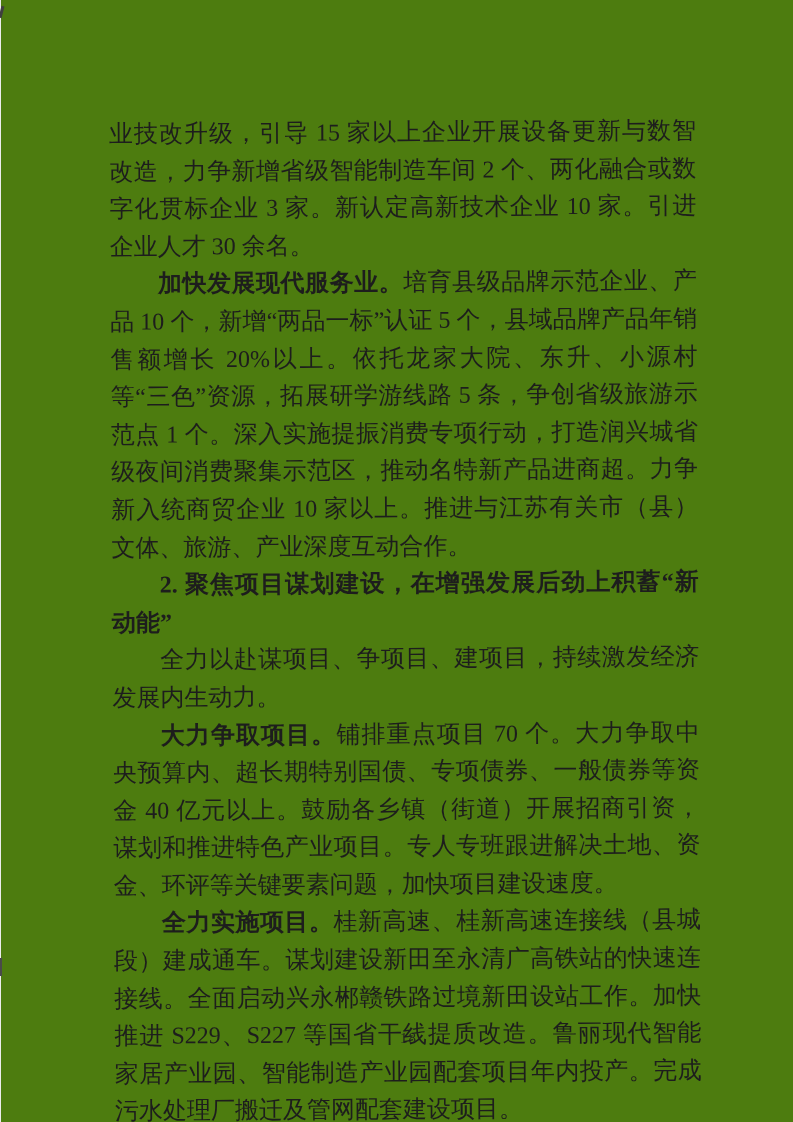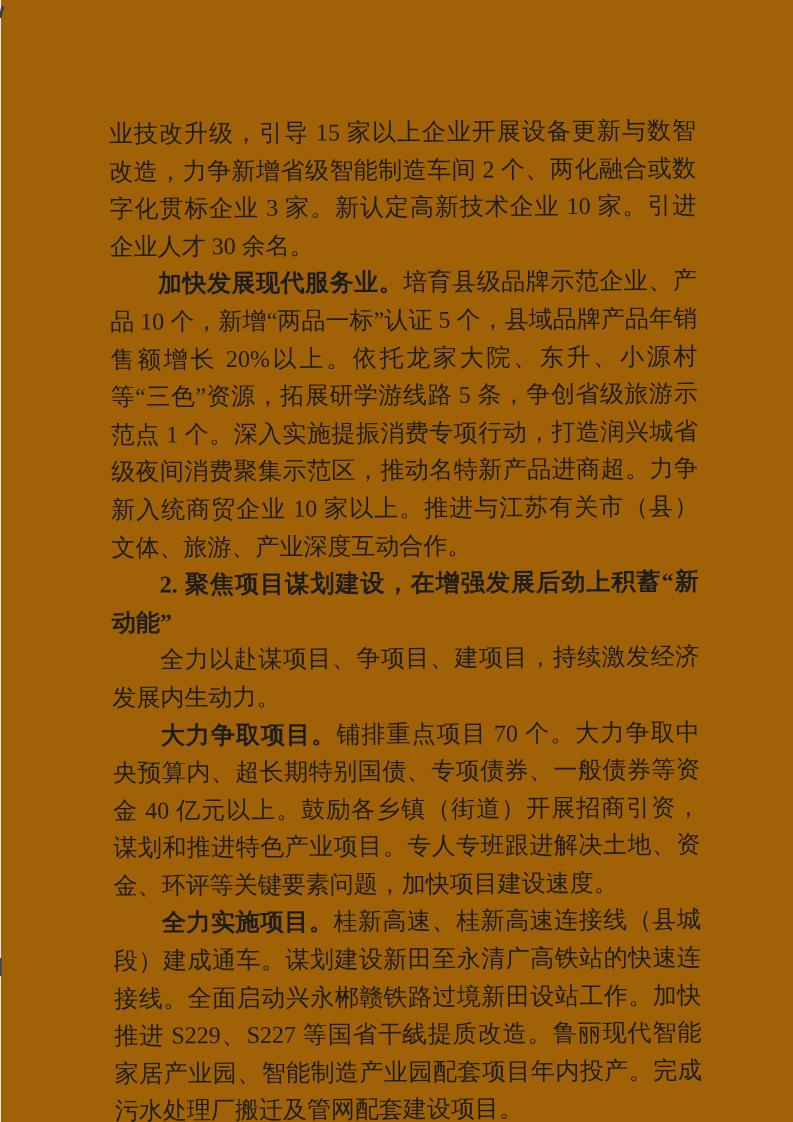--- a/index.html
+++ b/index.html
@@ -1,20 +1,20 @@
 <!DOCTYPE html>
 <html><head>
 <meta charset="utf-8">
 <style>
   html, body { margin: 0; padding: 0; background: #ffffff; }
   .page {
     position: relative;
     width: 793px;
     height: 1122px;
-    background: #a16207;
+    background: #4d7c0f;
     overflow: hidden;
     font-family: "Liberation Serif", "DejaVu Serif", serif;
   }
   .textblock {
     position: absolute;
     left: 112px;
     top: 114px;
     width: 587px;
     font-size: 24px;
     line-height: 37.6px;

